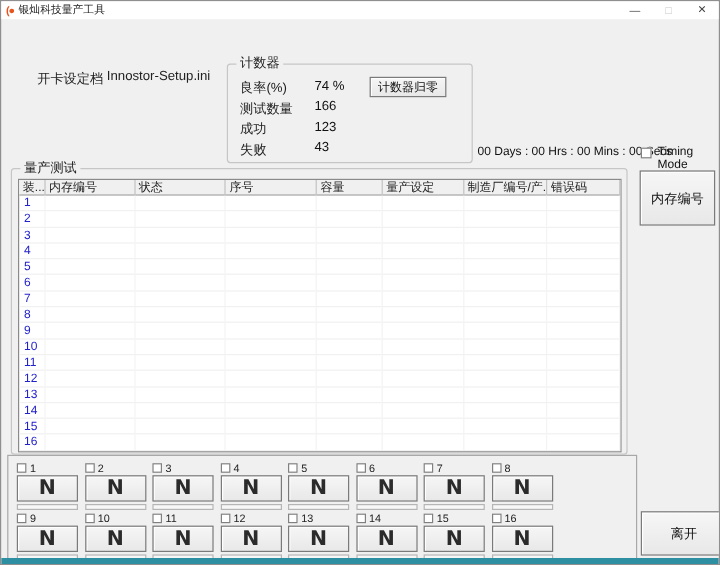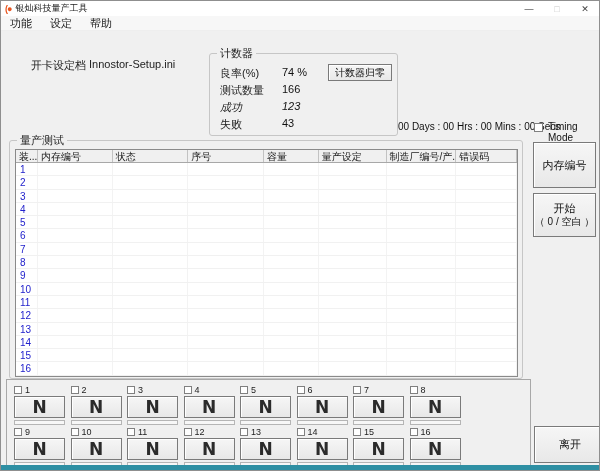--- a/index.html
+++ b/index.html
@@ -76,42 +76,37 @@
   <div class="titlebar">
     <span class="logo" id="logo" style="color: rgb(232, 84, 30);">(●</span>
     <span class="title">银灿科技量产工具</span>
     <div class="win-controls">
       <span class="win-btn">—</span>
       <span class="win-btn disabled">□</span>
       <span class="win-btn">✕</span>
     </div>
   </div>
 
-  <div class="menubar" id="menubar">
-      <span class="menu-item">功能</span>
-      <span class="menu-item">设定</span>
-      <span class="menu-item">帮助</span>
-    </div>
 
 
   <span class="label-text" style="left:30px; top:57px;">开卡设定档</span>
   <span class="label-text" style="left:88px; top:57px;">Innostor-Setup.ini</span>
 
-  <div class="groupbox" style="left:208px; top:52px; width:189px; height:83px;">
+  <div class="groupbox" style="left:188px; top:52px; width:205px; height:83px;">
     <span class="legend">计数器</span>
     <div id="counter-rows">
         <div class="counter-row" style="top: 12px;">
           <span class="c-label">良率(%)</span>
           <span class="c-value">74 %</span>
         </div>
         <div class="counter-row" style="top: 29px;">
           <span class="c-label">测试数量</span>
           <span class="c-value">166</span>
         </div>
-        <div class="counter-row" style="top: 46px; font-style: italic;">
+        <div class="counter-row" style="top: 46px;">
           <span class="c-label">成功</span>
           <span class="c-value">123</span>
         </div>
         <div class="counter-row" style="top: 63px;">
           <span class="c-label">失败</span>
           <span class="c-value">43</span>
         </div>
       </div>
     <div class="btn btn-abs" style="left:118px; top:10px; width:64px; height:17px; font-size:10px;">计数器归零</div>
   </div>
@@ -293,24 +288,20 @@
             <div class="td" style="width: 55px;"></div>
             <div class="td" style="width: 68px;"></div>
             <div class="td" style="width: 70px;"></div>
             <div class="td" style="width: 61px;"></div>
           </div>
         </div>
     </div>
   </div>
 
   <div class="btn btn-abs" style="left:532px; top:141px; width:63px; height:46px;">内存编号</div>
-  <div class="btn btn-abs" style="left:532px; top:192px; width:63px; height:44px; flex-direction:column; line-height:13px;">
-    <span>开始</span>
-    <span style="font-size:10px;">（ 0 / 空白 ）</span>
-  </div>
 
   <div class="port-panel" id="portpanel">
       <div class="port-cell">
         <div class="port-check-row">
           <span class="checkbox"></span>
           <span class="port-num">1</span>
         </div>
         <div class="btn port-n">N</div>
         <div class="port-bar"></div>
       </div>

